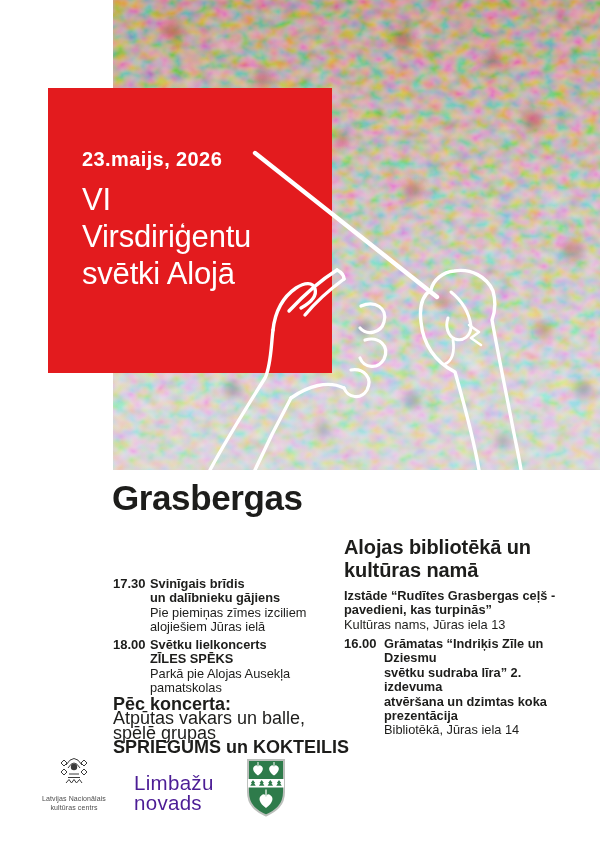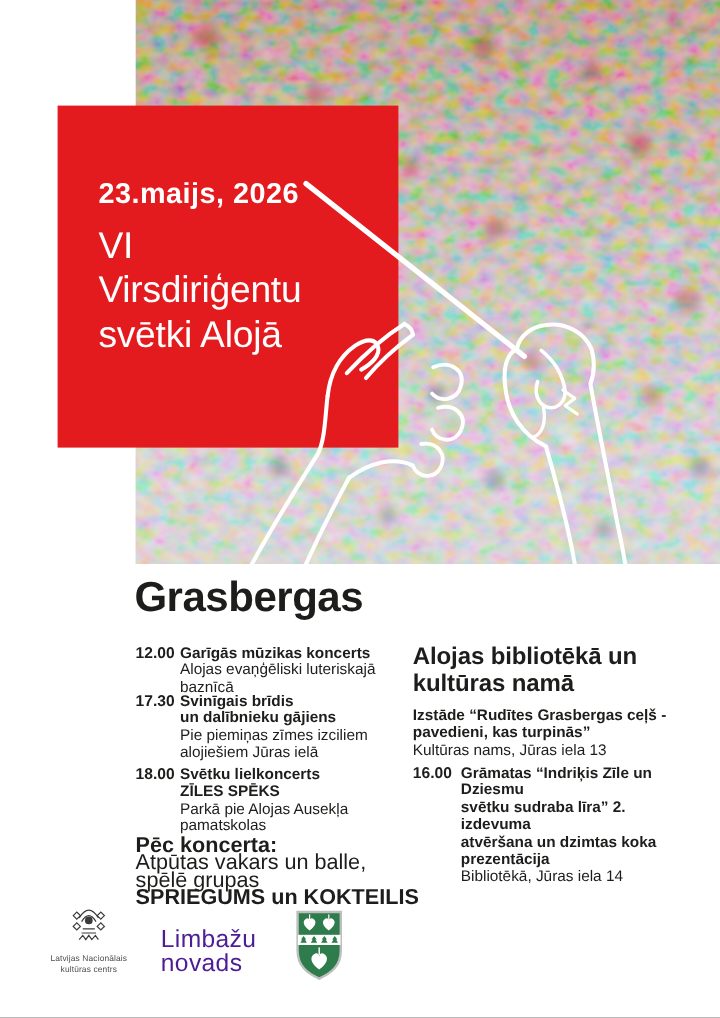--- a/index.html
+++ b/index.html
@@ -12,21 +12,21 @@
 
   
   .photo { position:absolute; left:113px; top:0; width:487px; height:470px; z-index:1; }
   .hands-overlay { position:absolute; left:0; top:0; width:600px; height:470px; z-index:3; pointer-events:none; }
 
   
   .hero {
     position:absolute; left:48px; top:88px; width:284px; height:285px;
     box-sizing:border-box; padding:60px 18px 0 34px; z-index:2; color:#ffffff;
   }
-  .hero-date { font-size:24px; font-weight:bold; letter-spacing:0.4px; }
+  .hero-date { font-size:20px; font-weight:bold; letter-spacing:0.4px; }
   .hero-title { margin-top:10px; font-size:31px; line-height:37px; font-weight:normal; letter-spacing:-0.2px; }
 
   
   .prog-heading {
     position:absolute; left:112px; top:480px; margin:0;
     font-size:35px; font-weight:bold; letter-spacing:-0.4px; line-height:1;
   }
   .event { position:absolute; display:flex; }
   .ev-time { flex:none; font-weight:bold; font-size:13px; line-height:14.4px; }
   .col-l .ev-time { width:37px; }
@@ -137,27 +137,20 @@
       <path stroke-width="3.2" d="M351,370 C364,368 373,378 367,390 C361,400 348,398 344,388"></path>
       <path stroke-width="3.4" d="M273,330 C275,312 283,297 296,288 C305,282 313,282 315,289 C317,296 310,303 301,308"></path>
       <path stroke-width="3.4" d="M210,470 C225,442 248,405 265,378 C271,366 271,346 273,330"></path>
       <path stroke-width="3.4" d="M255,470 C265,448 279,420 291,398"></path>
       <path stroke-width="3.4" d="M291,398 C308,386 328,380 344,388"></path>
     </g>
   </svg>
 
   <h1 class="prog-heading">Grasbergas</h1>
 
-  <div class="event col-l" style="left:113px; top:537px; width:232px;">
-    <div class="ev-time">12.00</div>
-    <div class="ev-desc">
-      <div class="b pre">Garīgās mūzikas koncerts</div>
-      <div class="n pre">Alojas evaņģēliski luteriskajā baznīcā</div>
-    </div>
-  </div>
   <div class="event col-l" style="left:113px; top:577px; width:232px;">
     <div class="ev-time">17.30</div>
     <div class="ev-desc">
       <div class="b pre">Svinīgais brīdis
 un dalībnieku gājiens</div>
       <div class="n pre">Pie piemiņas zīmes izciliem
 alojiešiem Jūras ielā</div>
     </div>
   </div>
   <div class="event col-l" style="left:113px; top:638px; width:232px;">

